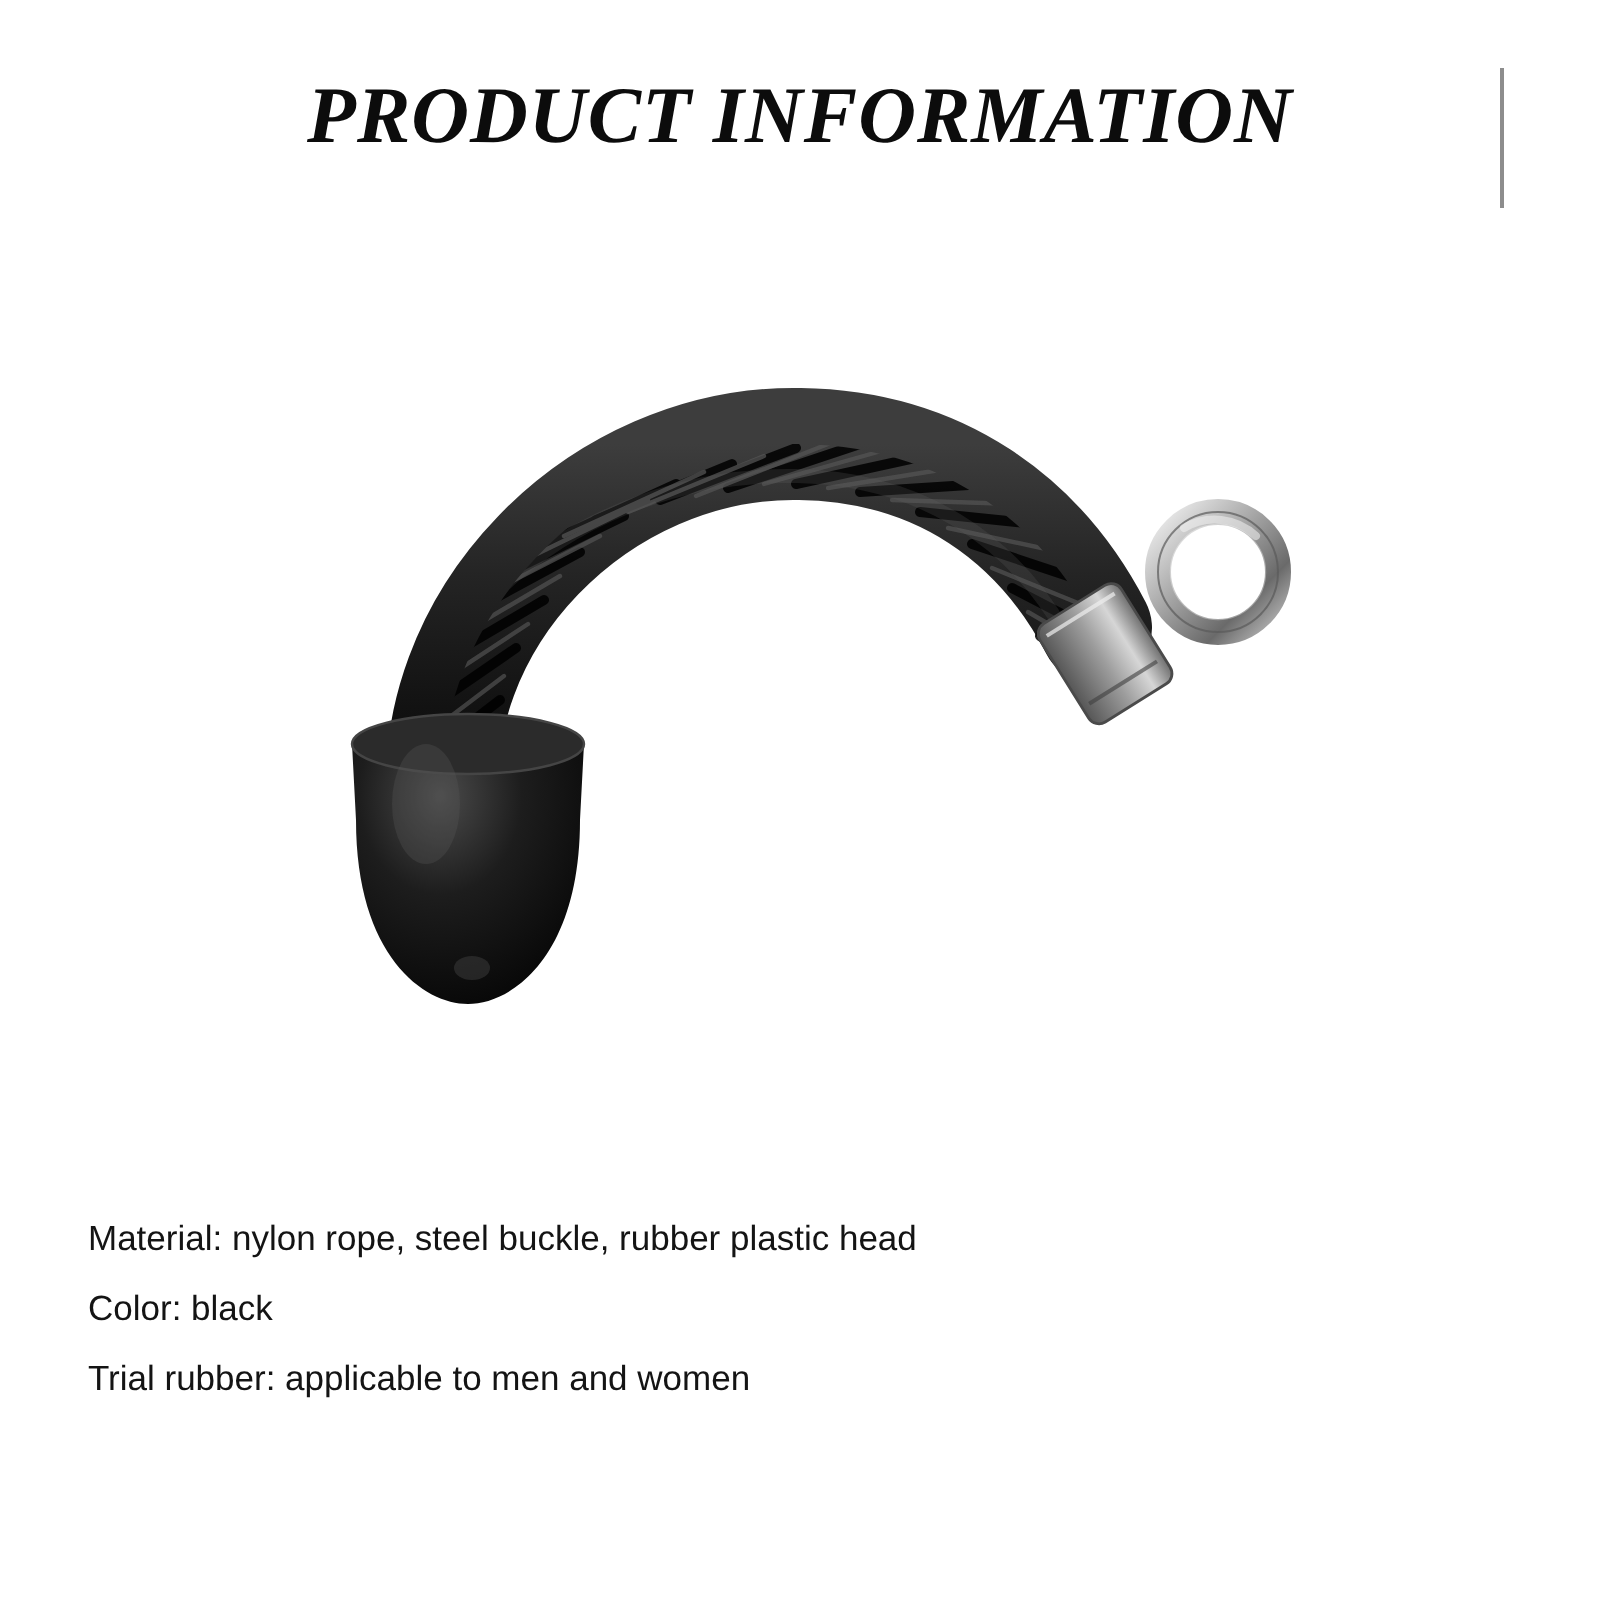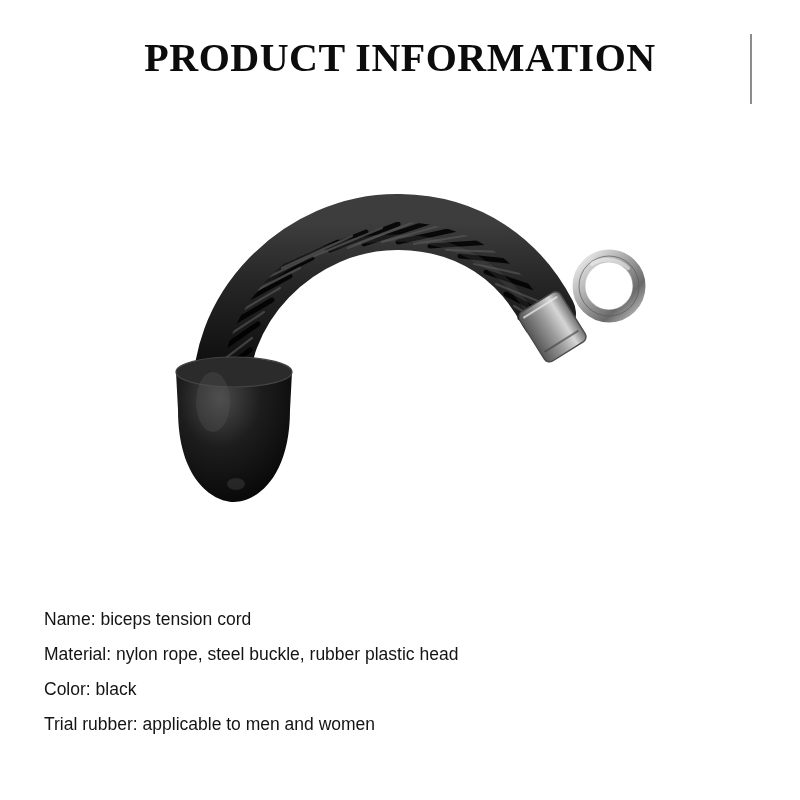--- a/index.html
+++ b/index.html
@@ -16,20 +16,21 @@
     overflow: hidden;
   }
 
   
   .header {
     position: absolute;
     top: 0;
     left: 0;
     width: 800px;
     height: 110px;
+    font-style: italic;
   }
   .title {
     position: absolute;
     top: 34px;
     left: 0;
     width: 800px;
     text-align: center;
     font-size: 40px;
     font-weight: bold;
     letter-spacing: 0.5px;
@@ -183,17 +184,16 @@
                C 212 392, 178 368, 178 300 Z" fill="url(#headGrad)"></path>
       <ellipse cx="234" cy="262" rx="58" ry="15" fill="#2b2b2b"></ellipse>
       <ellipse cx="234" cy="262" rx="58" ry="15" fill="none" stroke="#454545" stroke-width="1.2"></ellipse>
       <ellipse cx="213" cy="292" rx="17" ry="30" fill="#585858" opacity="0.30"></ellipse>
       <ellipse cx="236" cy="374" rx="9" ry="6" fill="#3a3a3a" opacity="0.55"></ellipse>
     </g>
   </svg>
 </div>
 
 <div class="specs">
-  <div class="spec-line">Name: biceps tension cord</div>
   <div class="spec-line">Material: nylon rope, steel buckle, rubber plastic head</div>
   <div class="spec-line">Color: black</div>
   <div class="spec-line">Trial rubber: applicable to men and women</div>
 </div>
 
 </body></html>

